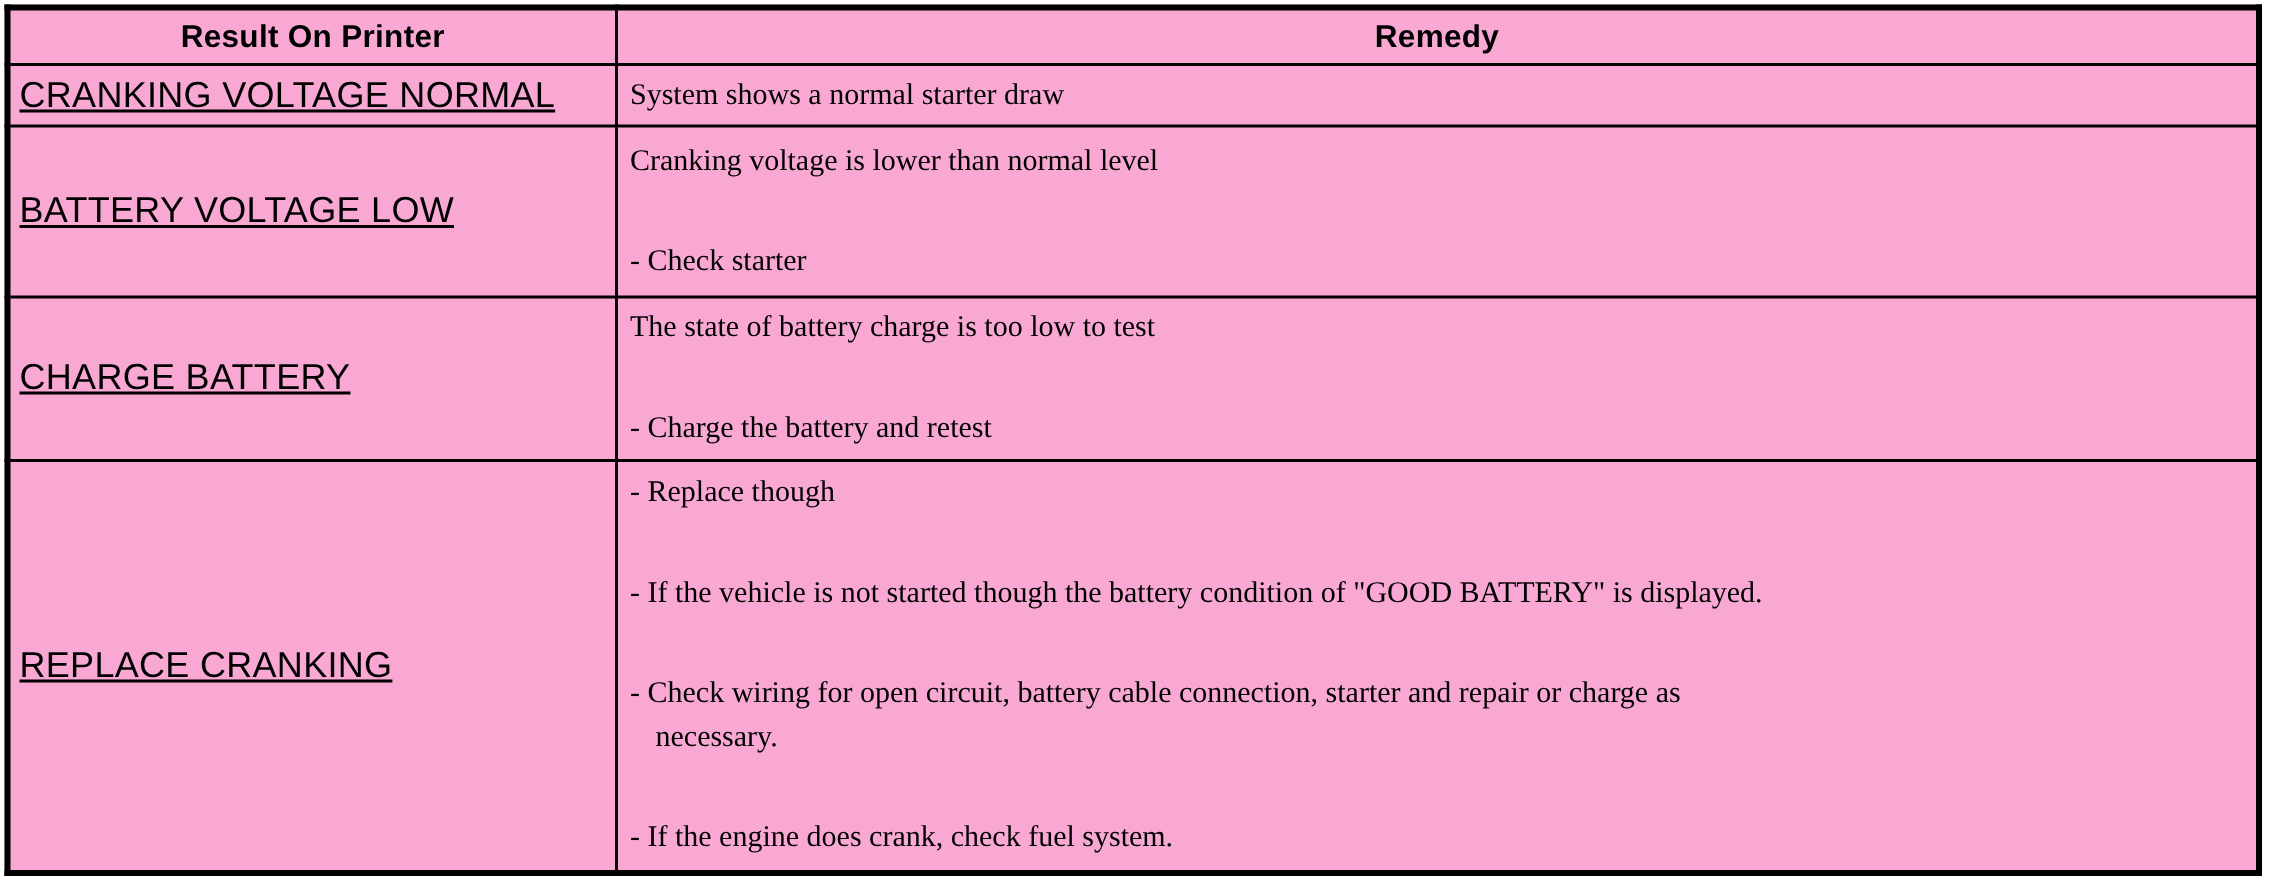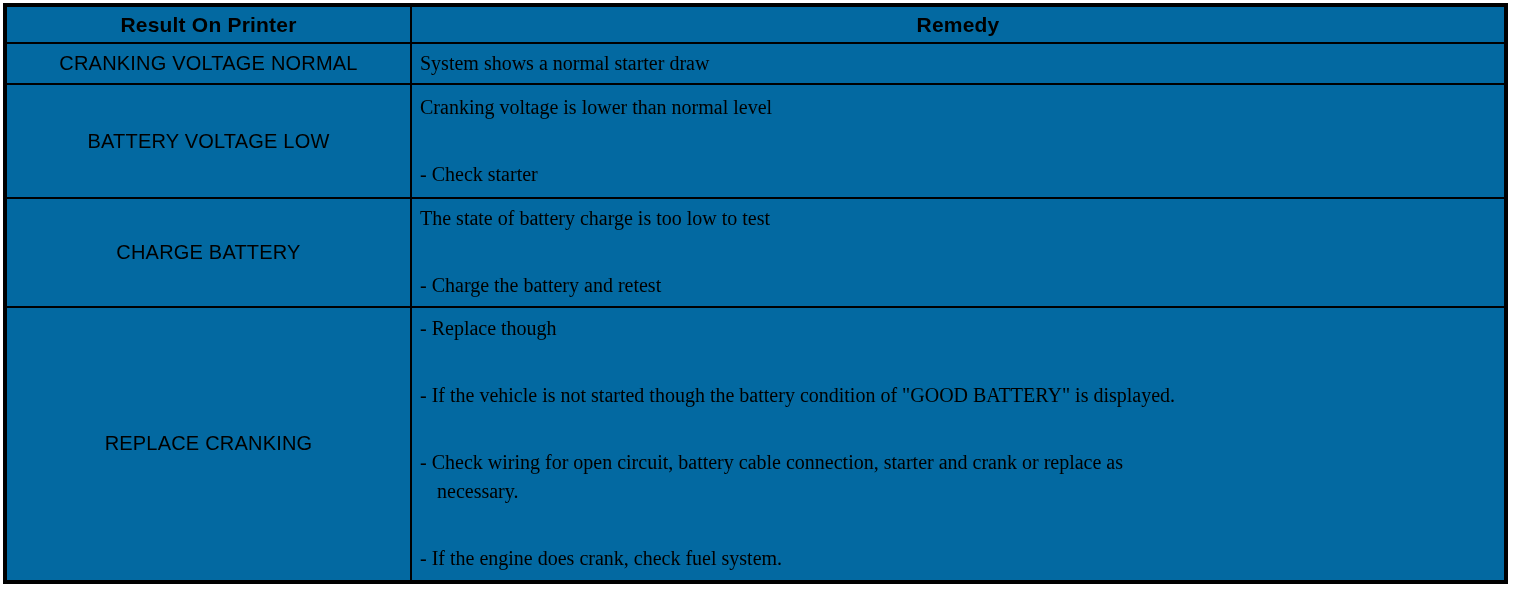--- a/index.html
+++ b/index.html
@@ -17,44 +17,44 @@
     box-sizing: border-box;
     padding: 3px;
     overflow: hidden;
   }
   table.diagnostic-table {
     border-collapse: collapse;
     table-layout: fixed;
     width: 1505px;
     height: 581px;
     border: 4px solid #000000;
-    background: #0369a1;
+    background: #f9a8d4;
   }
   col.col-result { width: 406px; }
   th, td {
     border: 2px solid #000000;
     box-sizing: border-box;
     overflow: hidden;
   }
   th.header-cell {
     font-size: 21px;
     font-weight: bold;
     text-align: center;
     vertical-align: middle;
     height: 38px;
     letter-spacing: 0.2px;
     padding: 2px 4px;
   }
   td.result-cell {
-    text-align: center;
     vertical-align: middle;
-    font-size: 20px;
+    font-size: 24px;
     letter-spacing: 0.2px;
     padding: 2px 6px;
     white-space: nowrap;
+    text-decoration: underline;
   }
   td.remedy-cell {
     text-align: left;
     vertical-align: middle;
     font-size: 20px;
     padding: 5px 10px 5px 8px;
   }
   tbody tr.row-h40  { height: 40px; }
   tbody tr.row-h112 { height: 112px; }
   tbody tr.row-h108 { height: 108px; }
@@ -120,21 +120,21 @@
   <tr class="row-h270">
     <td class="result-cell">REPLACE CRANKING</td>
     <td class="remedy-cell">
             <div class="remedy-para">
               <div class="remedy-line">- Replace though</div>
             </div>
             <div class="remedy-para">
               <div class="remedy-line">- If the vehicle is not started though the battery condition of "GOOD BATTERY" is displayed.</div>
             </div>
             <div class="remedy-para">
-              <div class="remedy-line">- Check wiring for open circuit, battery cable connection, starter and crank or replace as</div>
+              <div class="remedy-line">- Check wiring for open circuit, battery cable connection, starter and repair or charge as</div>
               <div class="remedy-line cont">necessary.</div>
             </div>
             <div class="remedy-para">
               <div class="remedy-line">- If the engine does crank, check fuel system.</div>
             </div>
           </td>
   </tr>
 </tbody>
   </table>
 </div>

